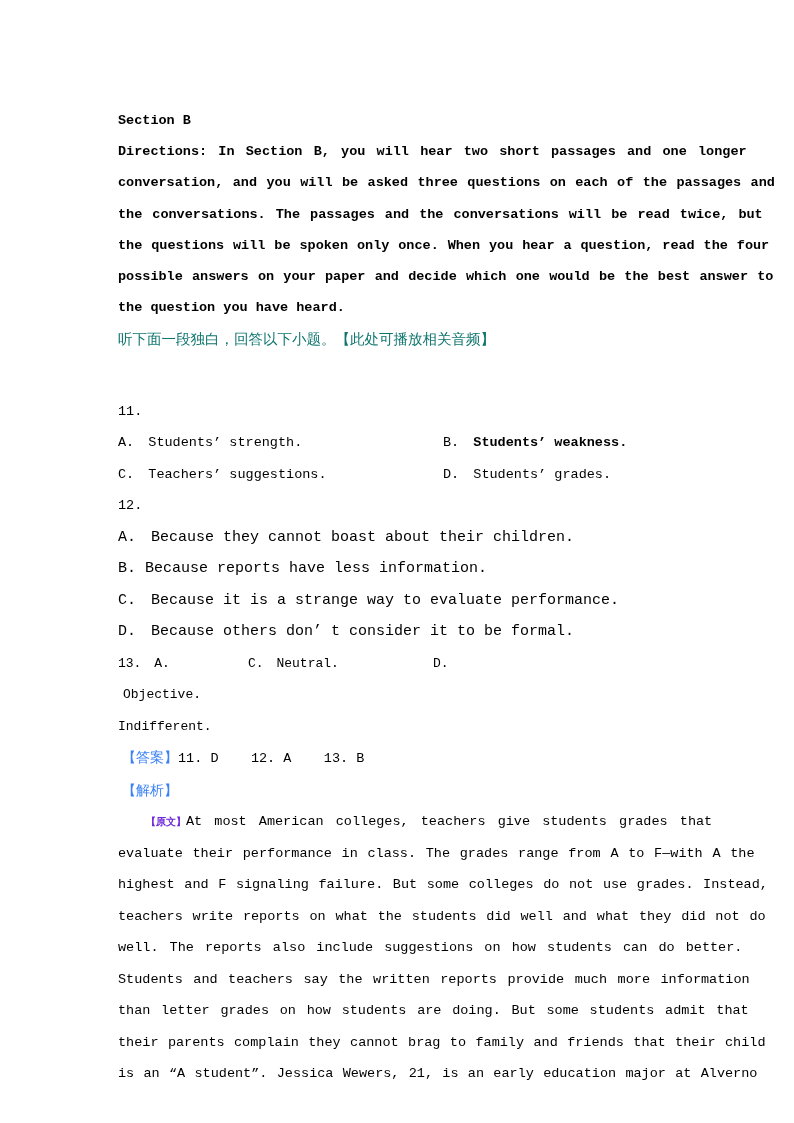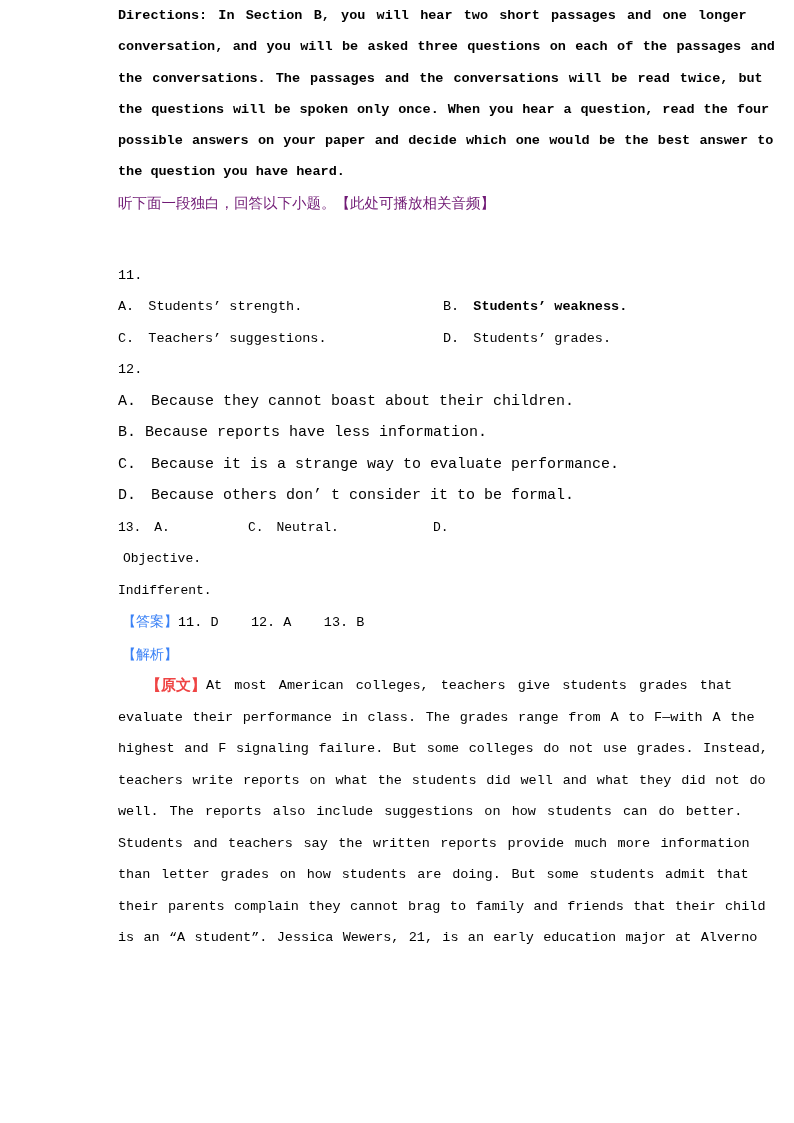--- a/index.html
+++ b/index.html
@@ -38,21 +38,21 @@
     line-height: 31.3px;
     text-align: justify;
     text-justify: inter-word;
     margin-top: 0px;
   }
 
   .cn-line {
     font-family: "DejaVu Sans", "Liberation Sans", sans-serif;
     font-size: 14.5px;
     line-height: 30px;
-    color: #701a75;
+    color: #0f766e;
     white-space: nowrap;
   }
 
   .gap {
     height: 42px;
   }
 
   
   .q-num {
     font-family: "Liberation Mono", "DejaVu Sans Mono", monospace;
@@ -130,29 +130,30 @@
     justify-content: flex-start;
   }
   .passage .pline.first .indent {
     display: inline-block;
     width: 28px;
     flex: none;
   }
   .src-tag {
     font-family: "DejaVu Sans", "Liberation Sans", sans-serif;
     font-weight: bold;
-    color: #ef4444;
-    font-size: 15px;
+    color: #6d28d9;
+    font-size: 10px;
   }
 </style>
 </head>
 <body>
 
 <div class="page">
 
+  <div class="section-head">Section B</div>
 
   <div class="directions">
     <div class="dline" style="text-align:justify; white-space:nowrap; word-spacing:3.1px;">Directions: In Section B, you will hear two short passages and one longer</div>
     <div class="dline" style="white-space:nowrap; word-spacing:1.3px;">conversation, and you will be asked three questions on each of the passages and</div>
     <div class="dline" style="white-space:nowrap; word-spacing:1.9px;">the conversations. The passages and the conversations will be read twice, but</div>
     <div class="dline" style="white-space:nowrap; word-spacing:0.8px;">the questions will be spoken only once. When you hear a question, read the four</div>
     <div class="dline" style="white-space:nowrap; word-spacing:1.1px;">possible answers on your paper and decide which one would be the best answer to</div>
     <div class="dline" style="white-space:nowrap;">the question you have heard.</div>
   </div>
 

